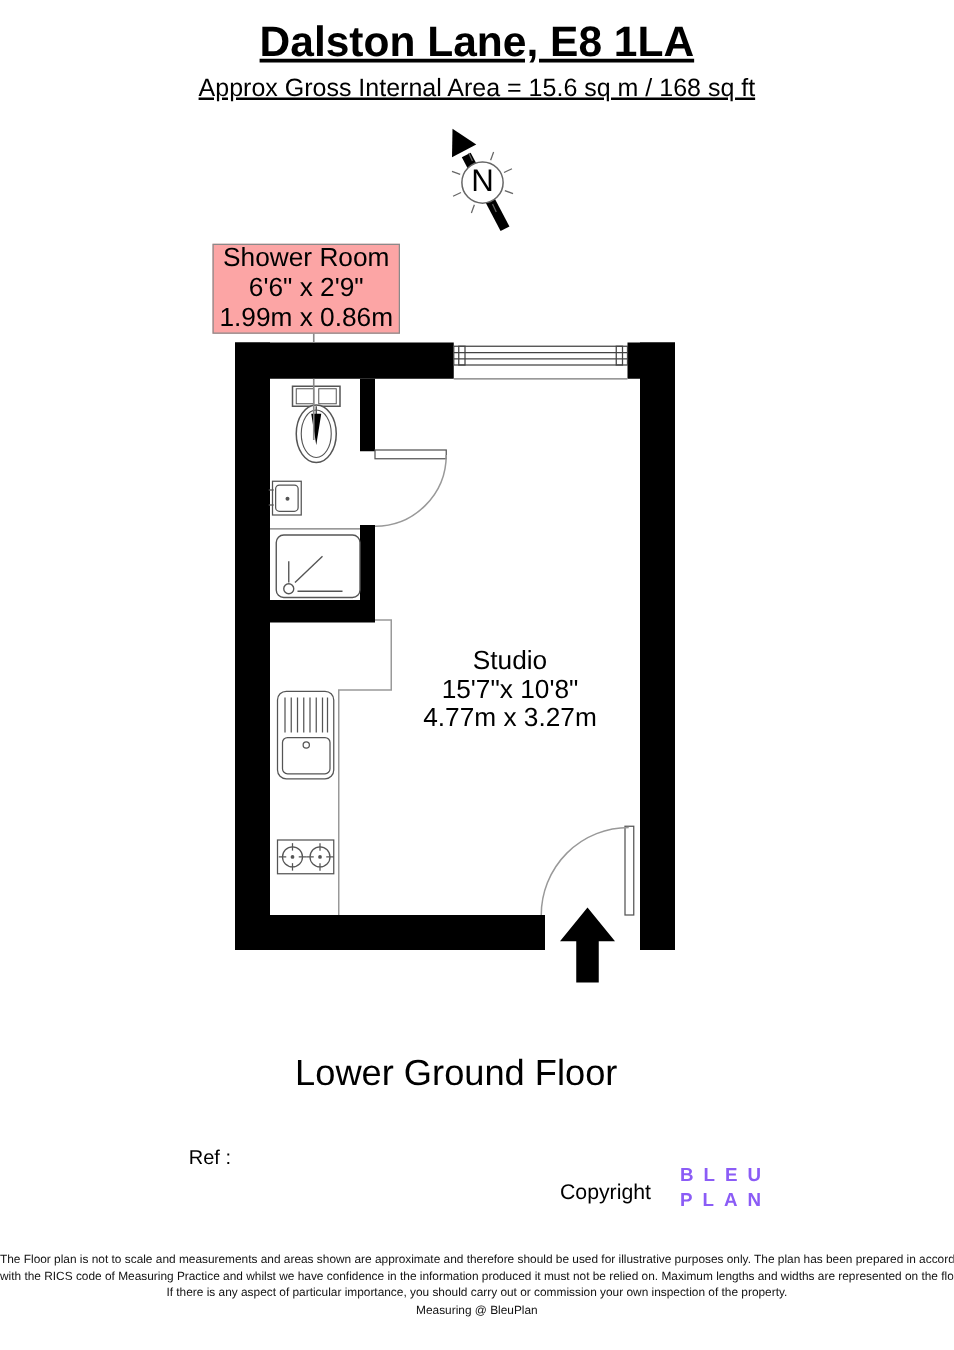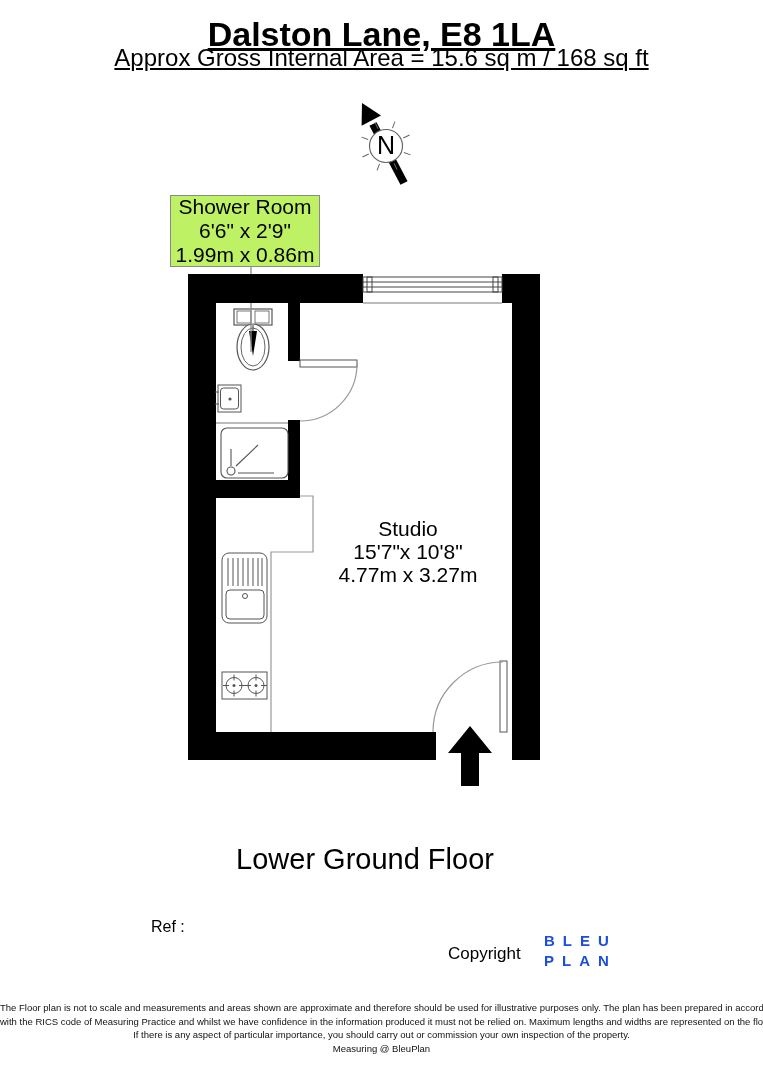--- a/index.html
+++ b/index.html
@@ -3,26 +3,26 @@
 <meta charset="utf-8">
 <style>
   html,body{margin:0;padding:0;background:#fff;}
   .canvas{
     position:relative;width:763px;height:1080px;background:#fff;overflow:hidden;
     font-family:"Liberation Sans",sans-serif;color:#000;
   }
   .abs{position:absolute;}
   .centered{left:0;width:763px;text-align:center;text-decoration:underline;}
   .title{top:15px;font-size:34px;font-weight:bold;letter-spacing:0px;}
-  .subtitle{top:44px;font-size:24px;}
+  .subtitle{top:60px;font-size:20px;}
   .plan-svg{left:0;top:0;}
   .compass-n{left:370px;top:131px;width:32px;text-align:center;font-size:25px;font-weight:500;}
   .room-label-box{
     left:170px;top:195px;width:148px;height:70px;
-    border:1px solid #8a8a8a;background:#bef264;
+    border:1px solid #8a8a8a;background:#fca5a5;
     display:flex;flex-direction:column;justify-content:center;
     text-align:center;font-size:21px;line-height:24px;
   }
   .studio-label{left:283px;top:489px;width:250px;text-align:center;font-size:21px;line-height:23px;margin-top:28px;}
   .floor-name{top:843px;left:0;width:730px;text-align:center;font-size:29px;}
   .ref{left:151px;top:918px;font-size:16px;}
   .copyright{left:448px;top:944px;font-size:17px;}
   .logo{left:544px;top:931px;font-size:15px;font-weight:bold;line-height:20px;letter-spacing:8px;}
   .disclaimer{top:1001px;left:0;width:763px;text-align:center;font-size:9.5px;line-height:13.5px;color:#111;}
   .disclaimer div{white-space:nowrap;}
@@ -162,21 +162,21 @@
   <div class="abs studio-label">
     <div>Studio</div>
     <div>15'7"x 10'8"</div>
     <div>4.77m x 3.27m</div>
   </div>
 
   <div class="abs floor-name">Lower Ground Floor</div>
 
   <div class="abs ref">Ref  :</div>
   <div class="abs copyright">Copyright</div>
-  <div class="abs logo" style="color: #1d4ed8;">
+  <div class="abs logo" style="color: #8b5cf6;">
     <div>BLEU</div>
     <div>PLAN</div>
   </div>
 
   <div class="abs disclaimer">
     <div>The Floor plan is not to scale and measurements and areas shown are approximate and therefore should be used for illustrative purposes only. The plan has been prepared in accordance</div>
     <div>with the RICS code of Measuring Practice and whilst we have confidence in the information produced it must not be relied on. Maximum lengths and widths are represented on the floor plan.</div>
     <div>If there is any aspect of particular importance, you should carry out or commission your own inspection of the property.</div>
     <div>Measuring @ BleuPlan</div>
   </div>

